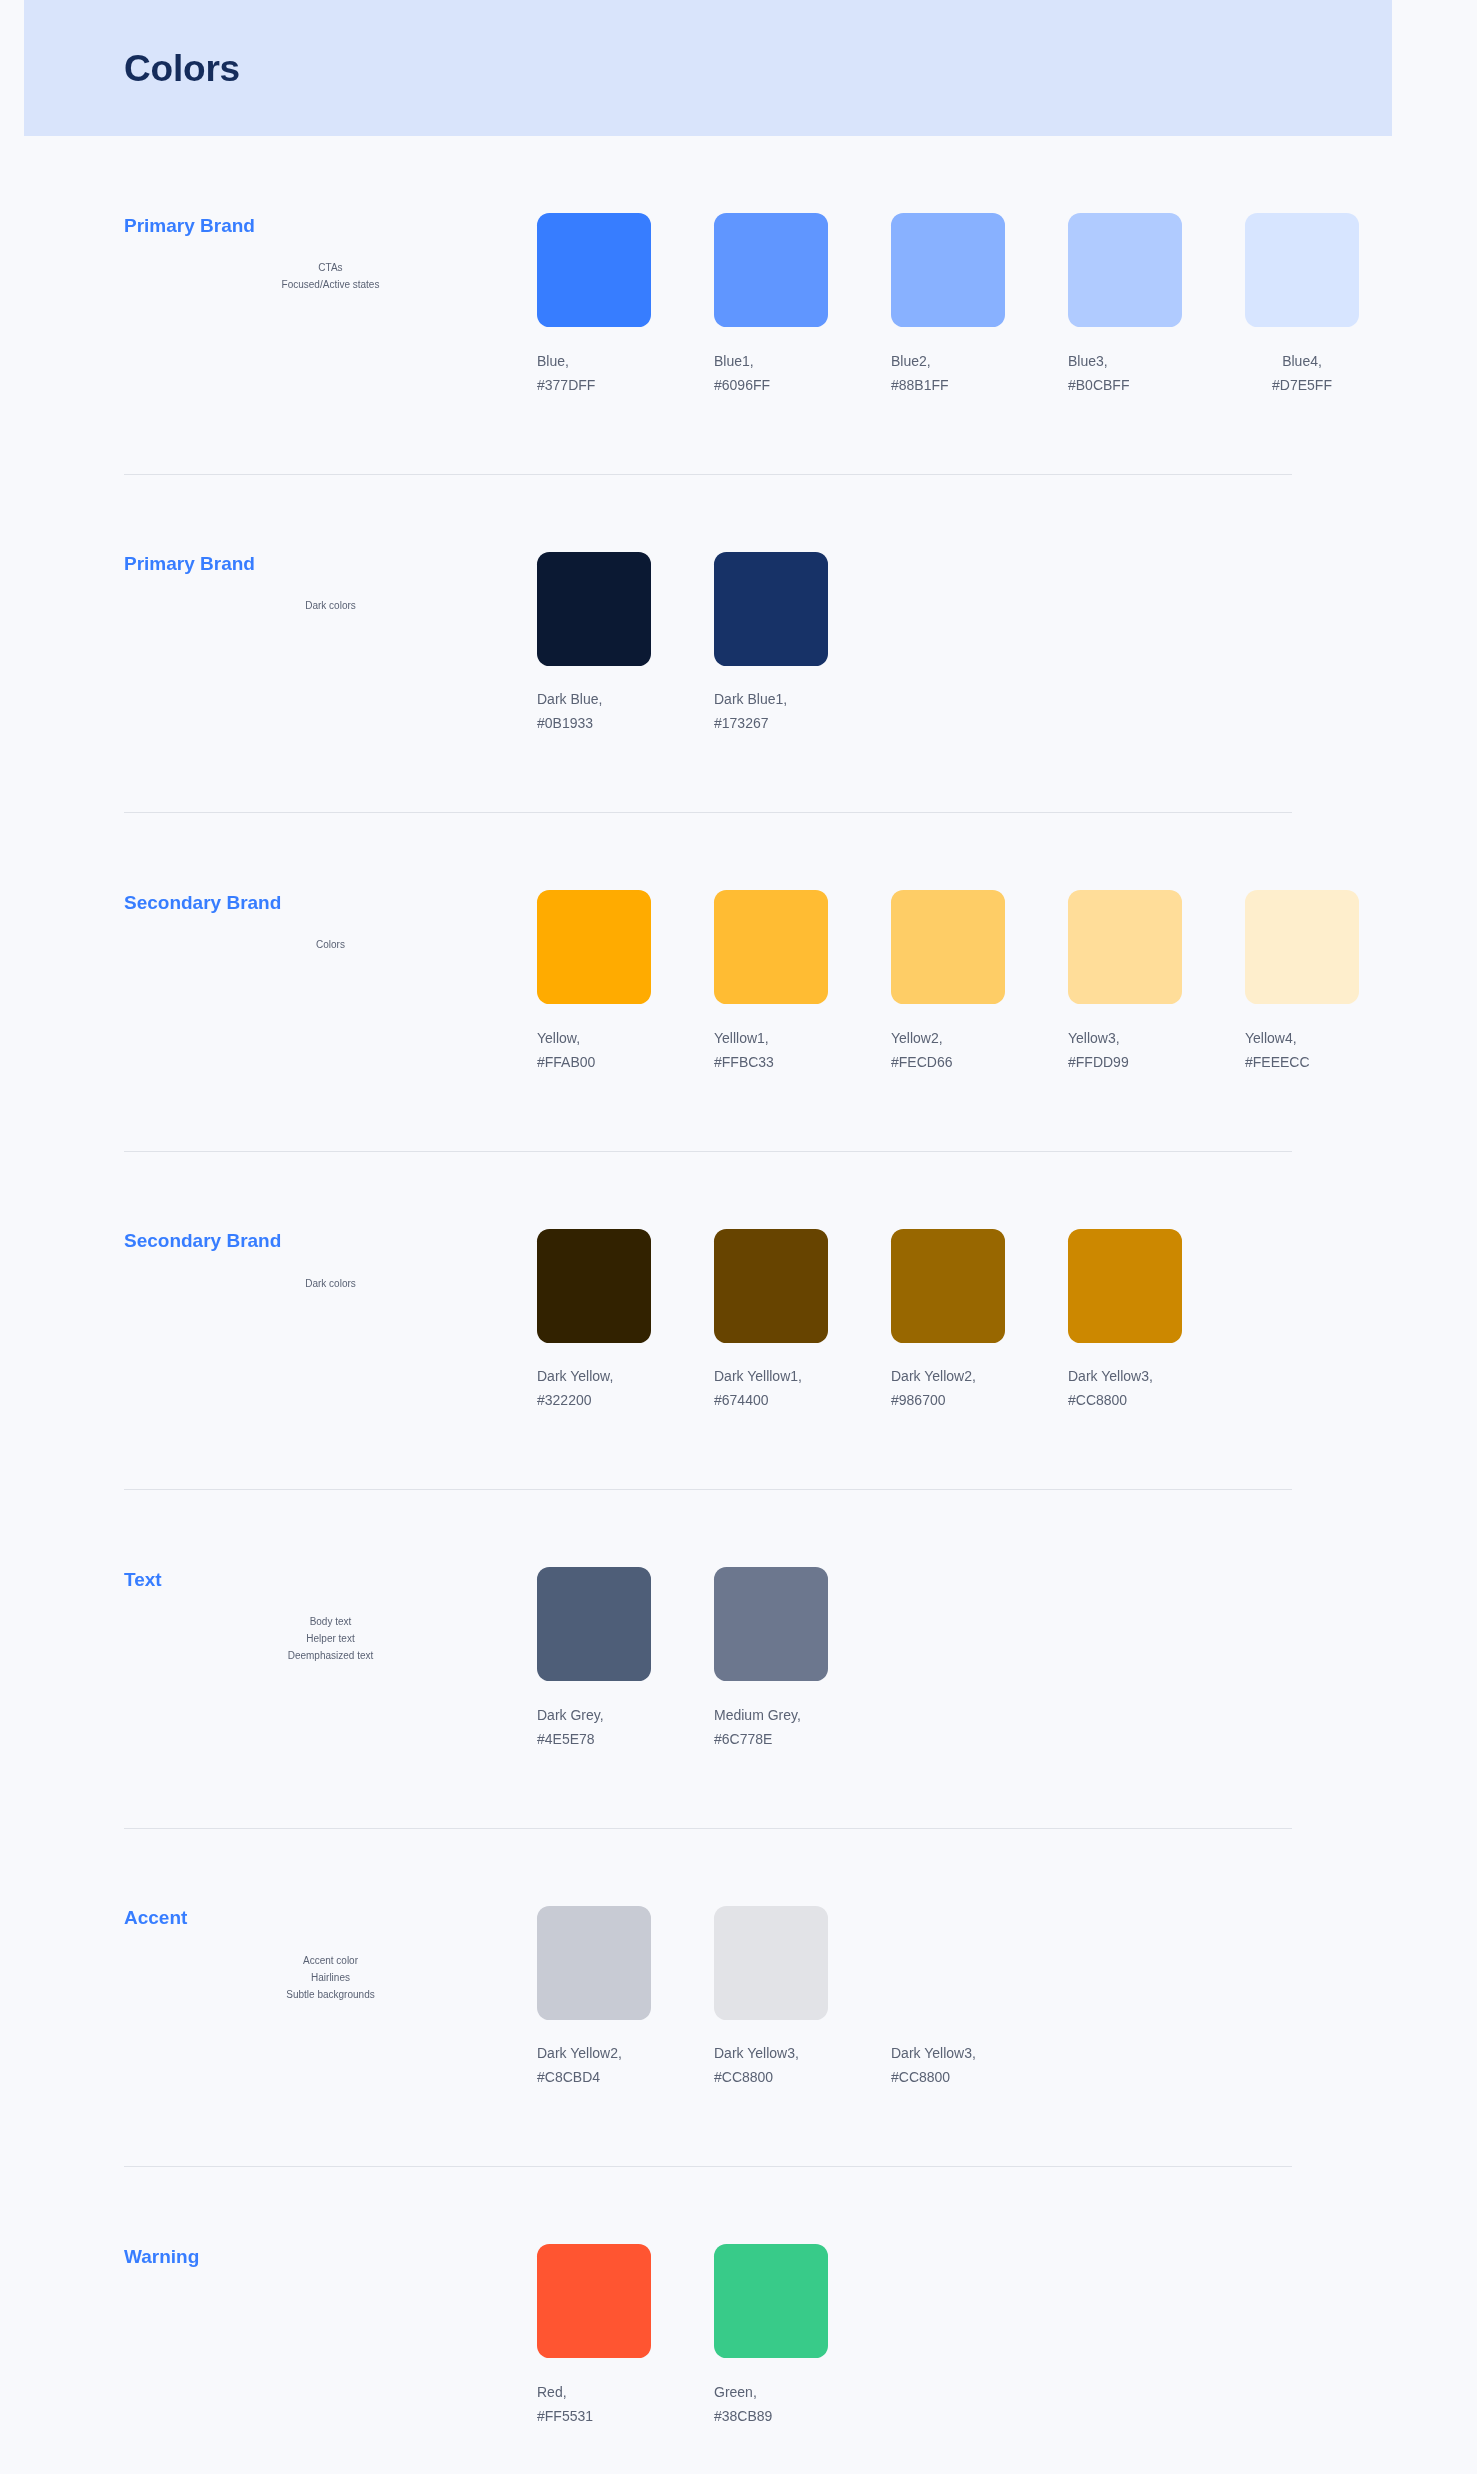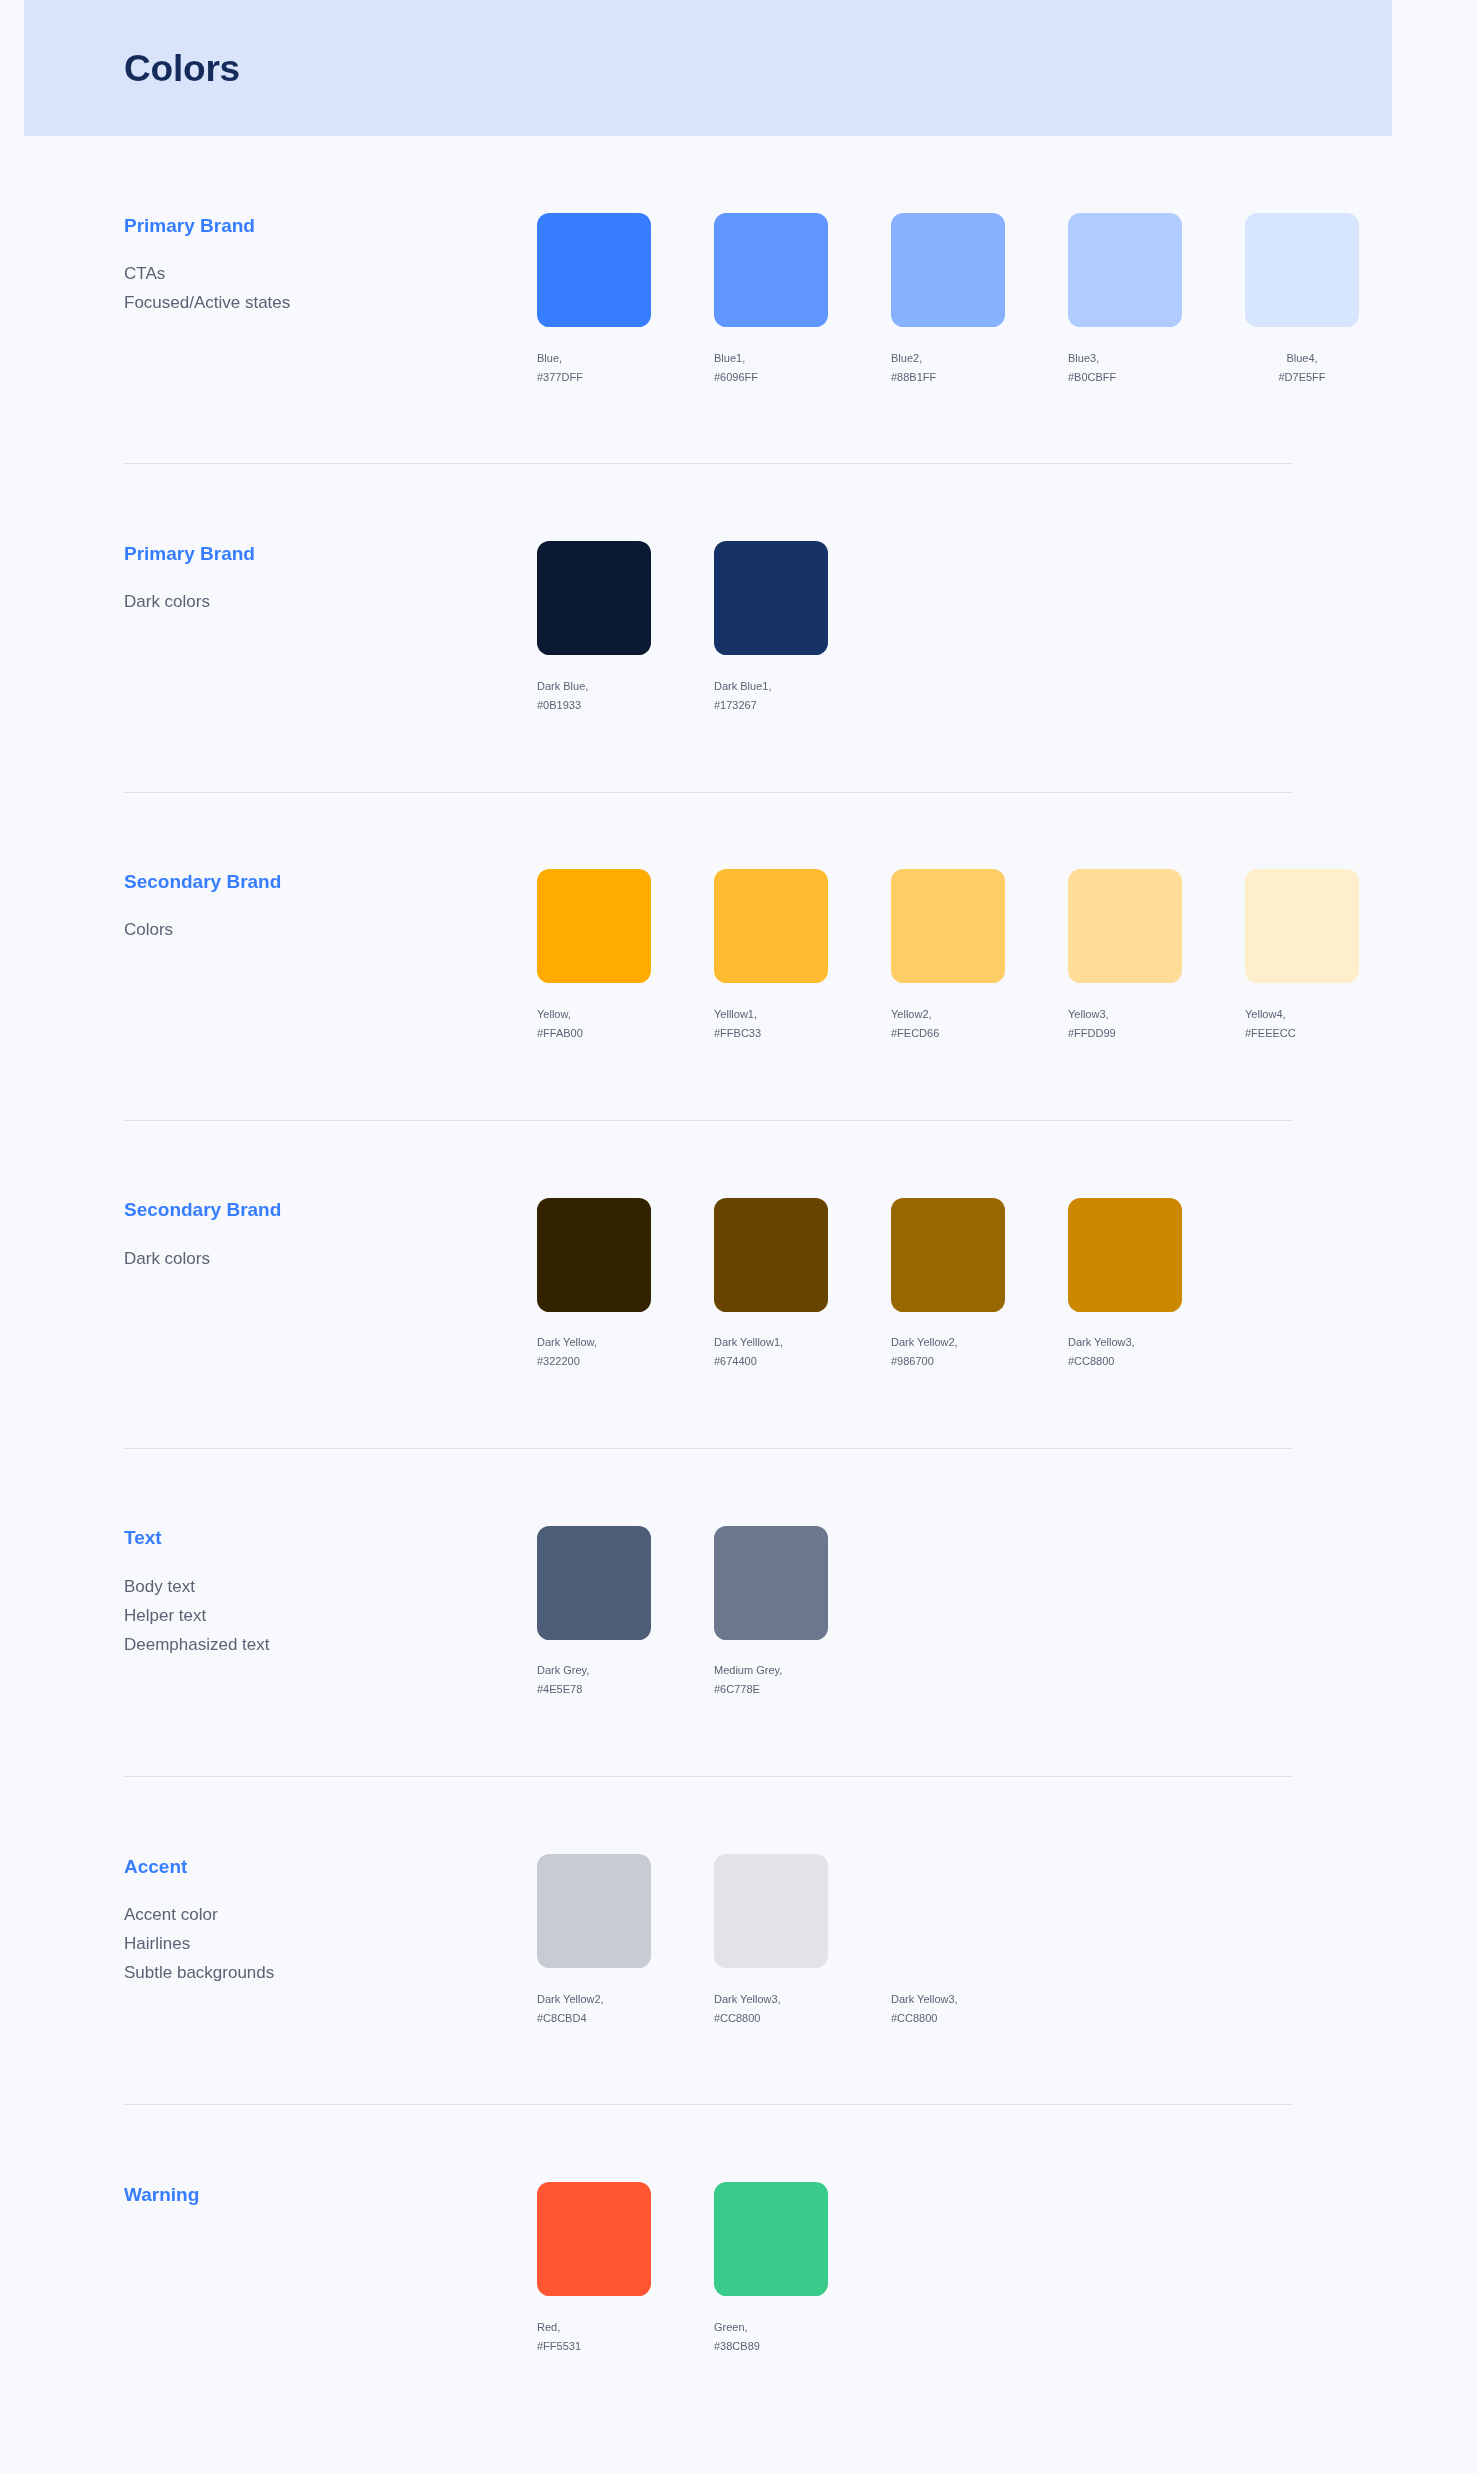--- a/index.html
+++ b/index.html
@@ -58,23 +58,24 @@
 
   .section-title {
     font-size: 19px;
     font-weight: bold;
     color: #377DFF;
     line-height: 1.2;
     margin-bottom: 21.6px;
   }
 
   .section-desc {
-    font-size: 17px;
+    font-size: 10px;
     color: #5A6274;
     line-height: 1.72;
+    text-align: center;
   }
   .section-desc div { white-space: nowrap; }
 
   
   .swatch-row {
     display: flex;
     flex: 1 1 auto;
     gap: 63px;
   }
 
@@ -87,21 +88,21 @@
     width: 114px;
     height: 114px;
     border-radius: 12.3px;
   }
   .swatch-chip.empty {
     background: transparent;
   }
 
   .swatch-label {
     margin-top: 21.6px;
-    font-size: 11px;
+    font-size: 14px;
     color: #5A6274;
     line-height: 1.72;
   }
   .swatch-label .nm,
   .swatch-label .hex { display: block; white-space: nowrap; }
 
   
   .divider {
     height: 0.8px;
     background: #DFE2E8;

